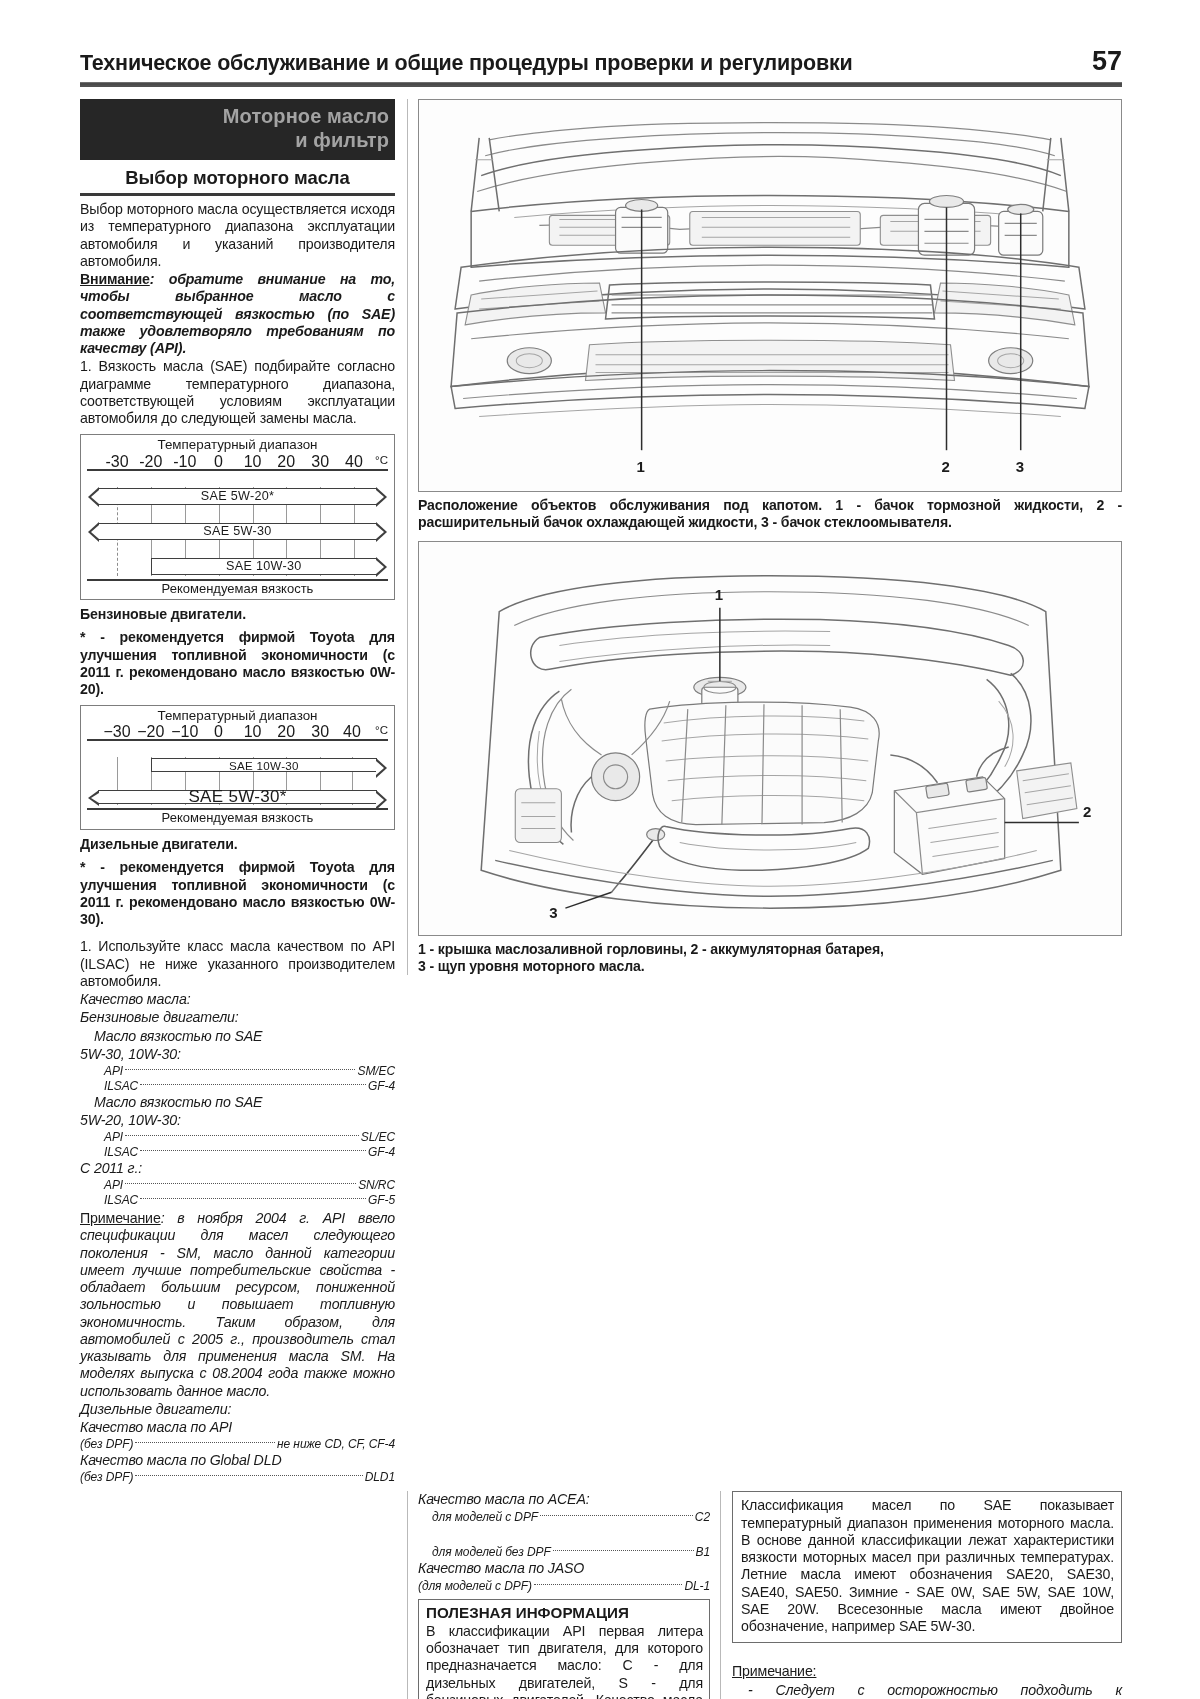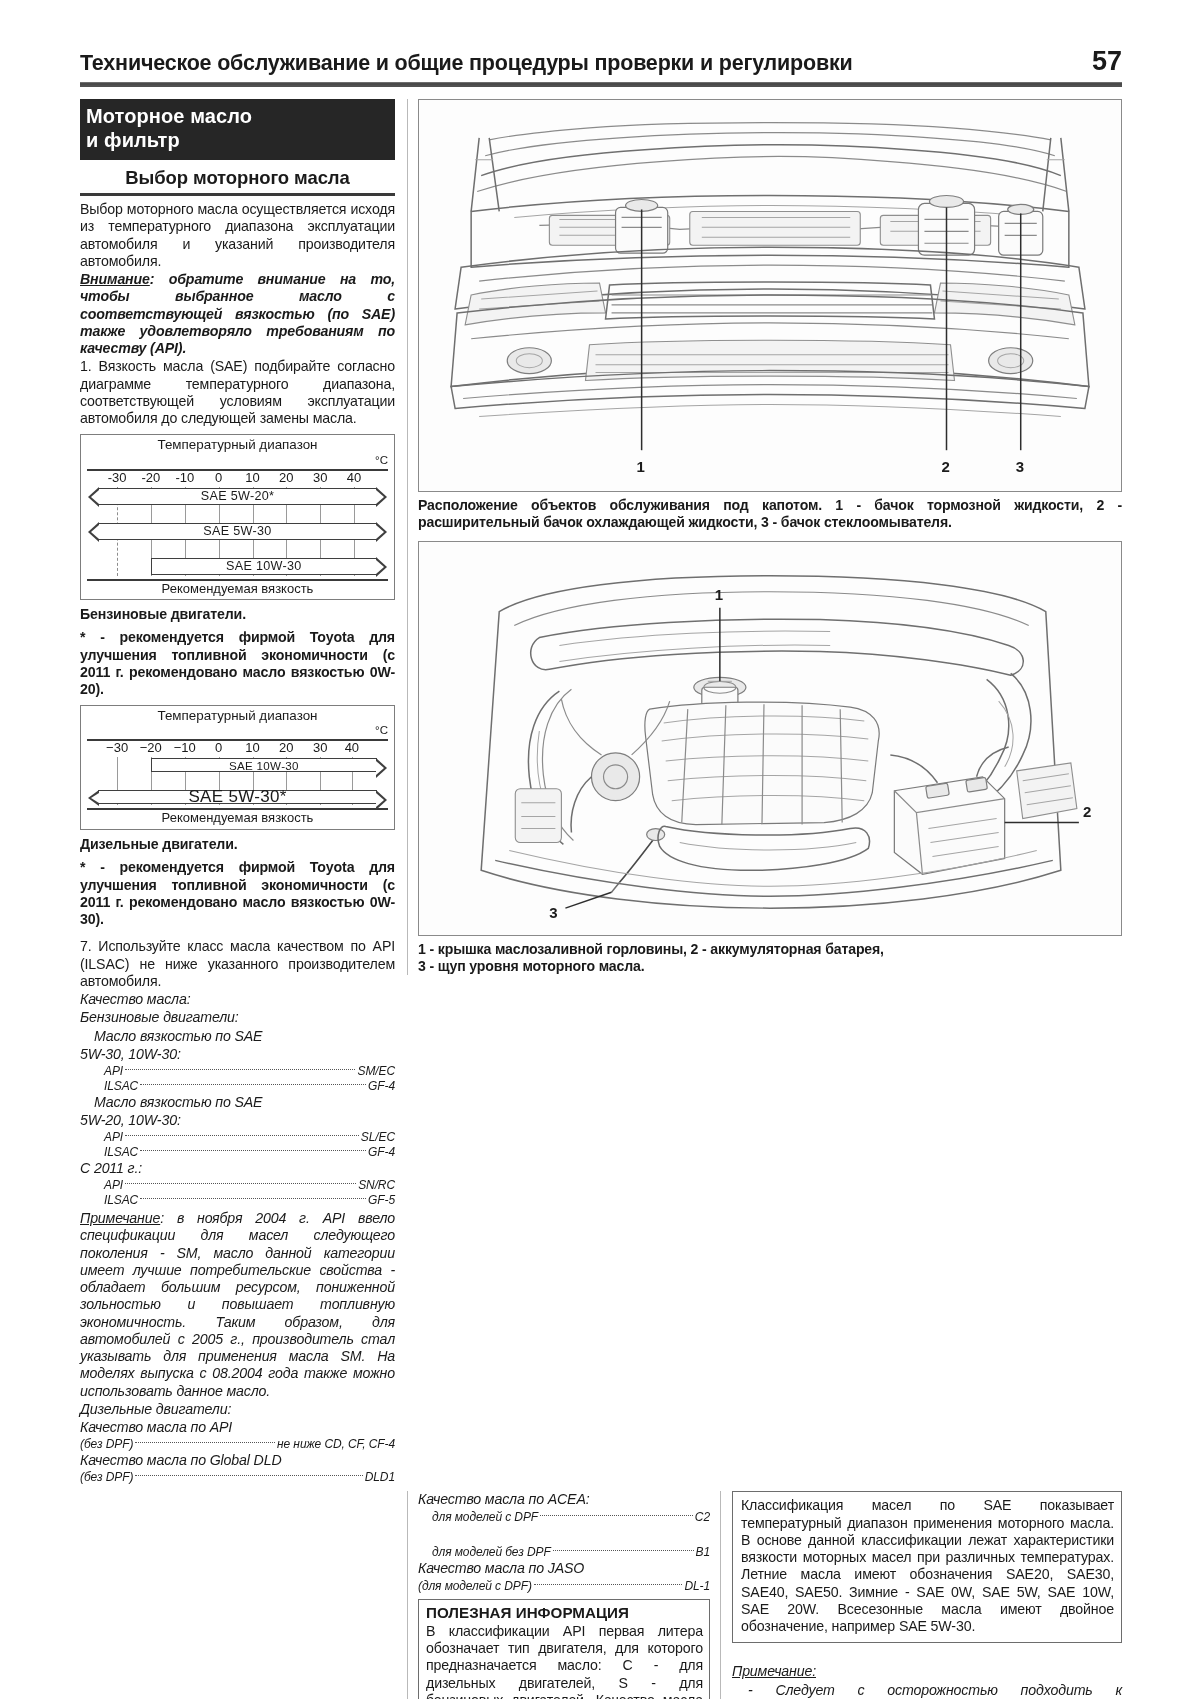--- a/index.html
+++ b/index.html
@@ -64,22 +64,22 @@
   }
   .col-right {
     flex: 1 1 auto;
     padding-left: 10px;
     border-left: 1px solid #b9b9b9;
   }
 
   
   .black-title {
     background: #262626;
-    color: #ffffff;
-    text-align: left;
+    color: #a3a3a3;
+    text-align: right;
     font-size: 20px;
     font-weight: bold;
     line-height: 1.18;
     padding: 6px 6px 8px 6px;
     letter-spacing: .1px;
   }
   .sub-title {
     text-align: center;
     font-size: 18.5px;
     font-weight: bold;
@@ -93,21 +93,21 @@
   p.body, div.body {
     font-size: 14.2px;
     line-height: 1.215;
     text-align: justify;
     margin: 0 0 1px 0;
     letter-spacing: -0.15px;
   }
   .ital { font-style: italic; }
   .bold { font-weight: bold; }
   .bi { font-style: italic; font-weight: bold; }
-  .u-ital { font-style: italic; text-decoration: underline; }
+  .u-ital { text-decoration: underline; }
   .gap { height: 9px; }
   .gap-s { height: 5px; }
 
   
   .temp-box {
     border: 1px solid #7d7d7d;
     padding: 3px 6px 4px 6px;
     margin: 7px 0 6px 0;
     background: #fff;
   }
@@ -116,22 +116,22 @@
     font-size: 13.4px;
     line-height: 1.05;
     margin-bottom: 1px;
   }
   .scale {
     position: relative;
     height: 15px;
   }
   .scale .tickno {
     position: absolute;
-    top: 17px;
-    font-size: 13px;
+    top: 0;
+    font-size: 16px;
     transform: translateX(-50%);
     white-space: nowrap;
     line-height: 1;
   }
   .scale .unit {
     position: absolute;
     top: 1px;
     right: 0;
     font-size: 11.5px;
     line-height: 1;
@@ -432,21 +432,21 @@
 
         <div class="axis-bottom"></div>
         <div class="rec-label">Рекомендуемая вязкость</div>
       </div>
 
       <p class="body bold">Дизельные двигатели.</p>
       <div class="gap-s"></div>
       <p class="body bold">* - рекомендуется фирмой Toyota для улучшения топливной экономичности (с 2011 г. рекомендовано масло вязкостью 0W-30).</p>
       <div class="gap"></div>
 
-      <p class="body">7. Используйте класс масла качеством по API (ILSAC) не ниже указанного производителем автомобиля.</p>
+      <p class="body">1. Используйте класс масла качеством по API (ILSAC) не ниже указанного производителем автомобиля.</p>
       <p class="body ital">Качество масла:</p>
       <p class="body ital">Бензиновые двигатели:</p>
       <p class="body ital" style="padding-left:14px;">Масло вязкостью по SAE</p>
       <p class="body ital">5W-30, 10W-30:</p>
 
       <div class="leader" style="padding-left:24px;">
         <span class="lead-name">API</span>
         <span class="dots"></span>
         <span class="lead-val">SM/EC</span>
       </div>

